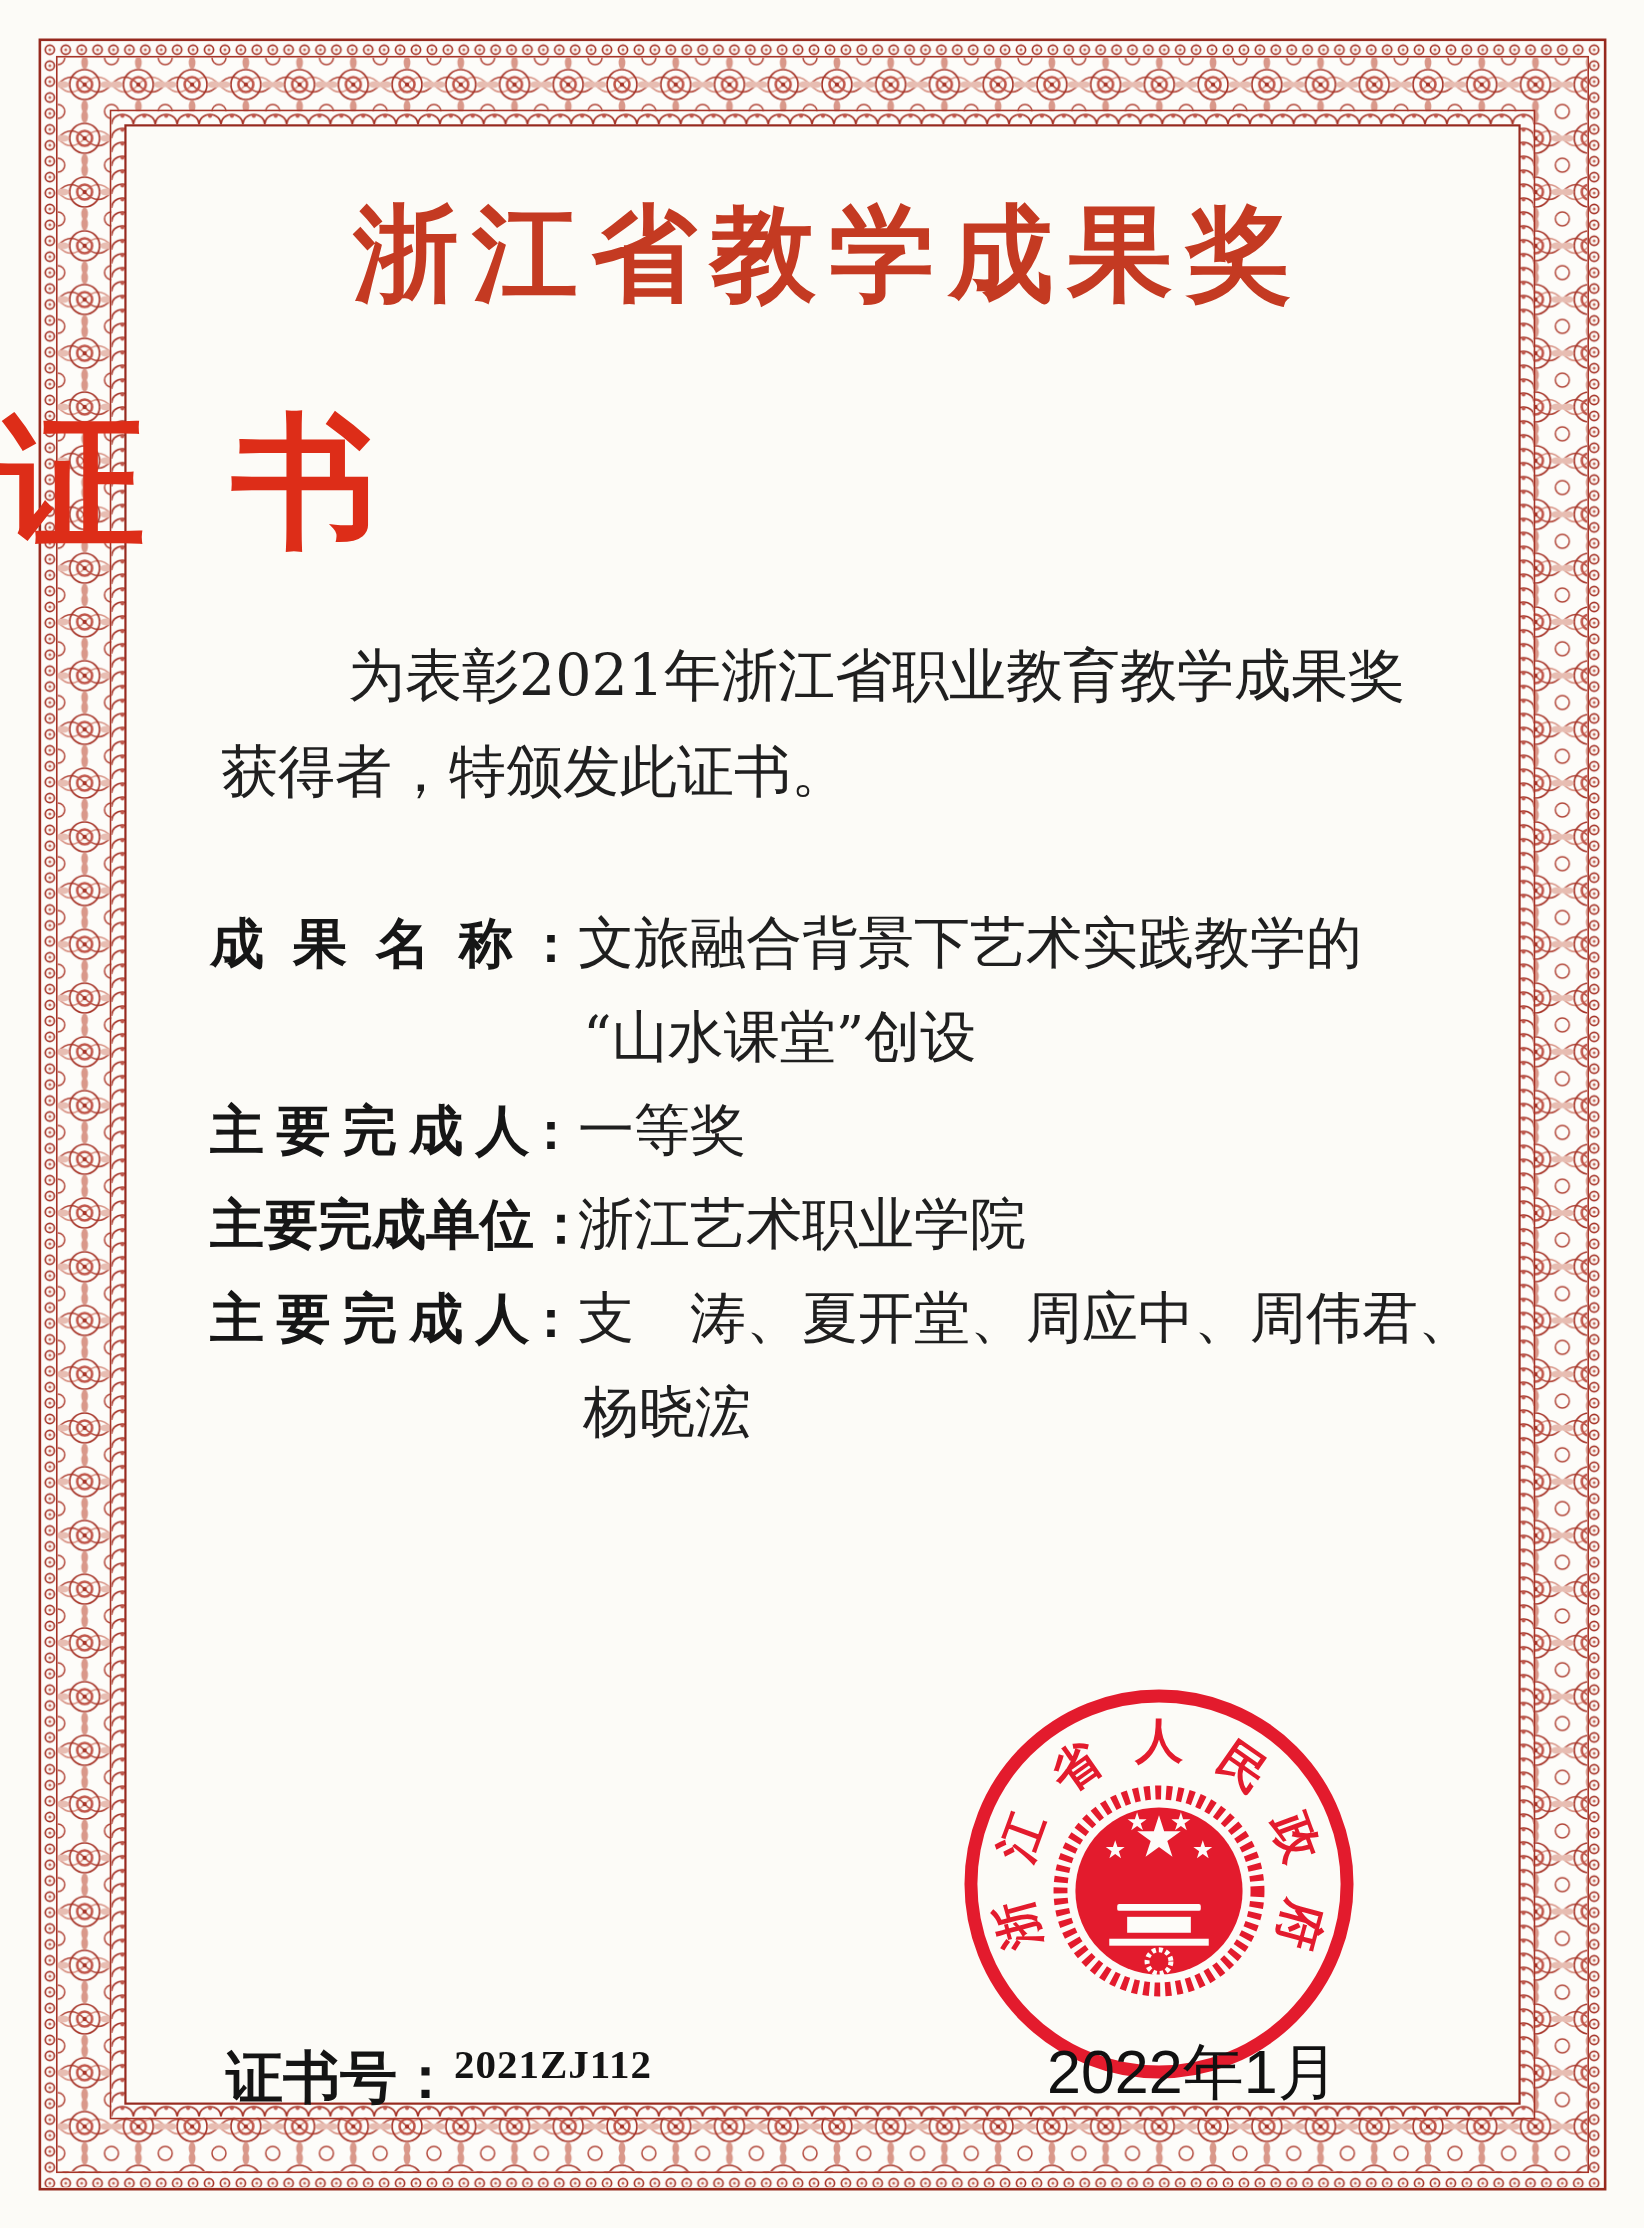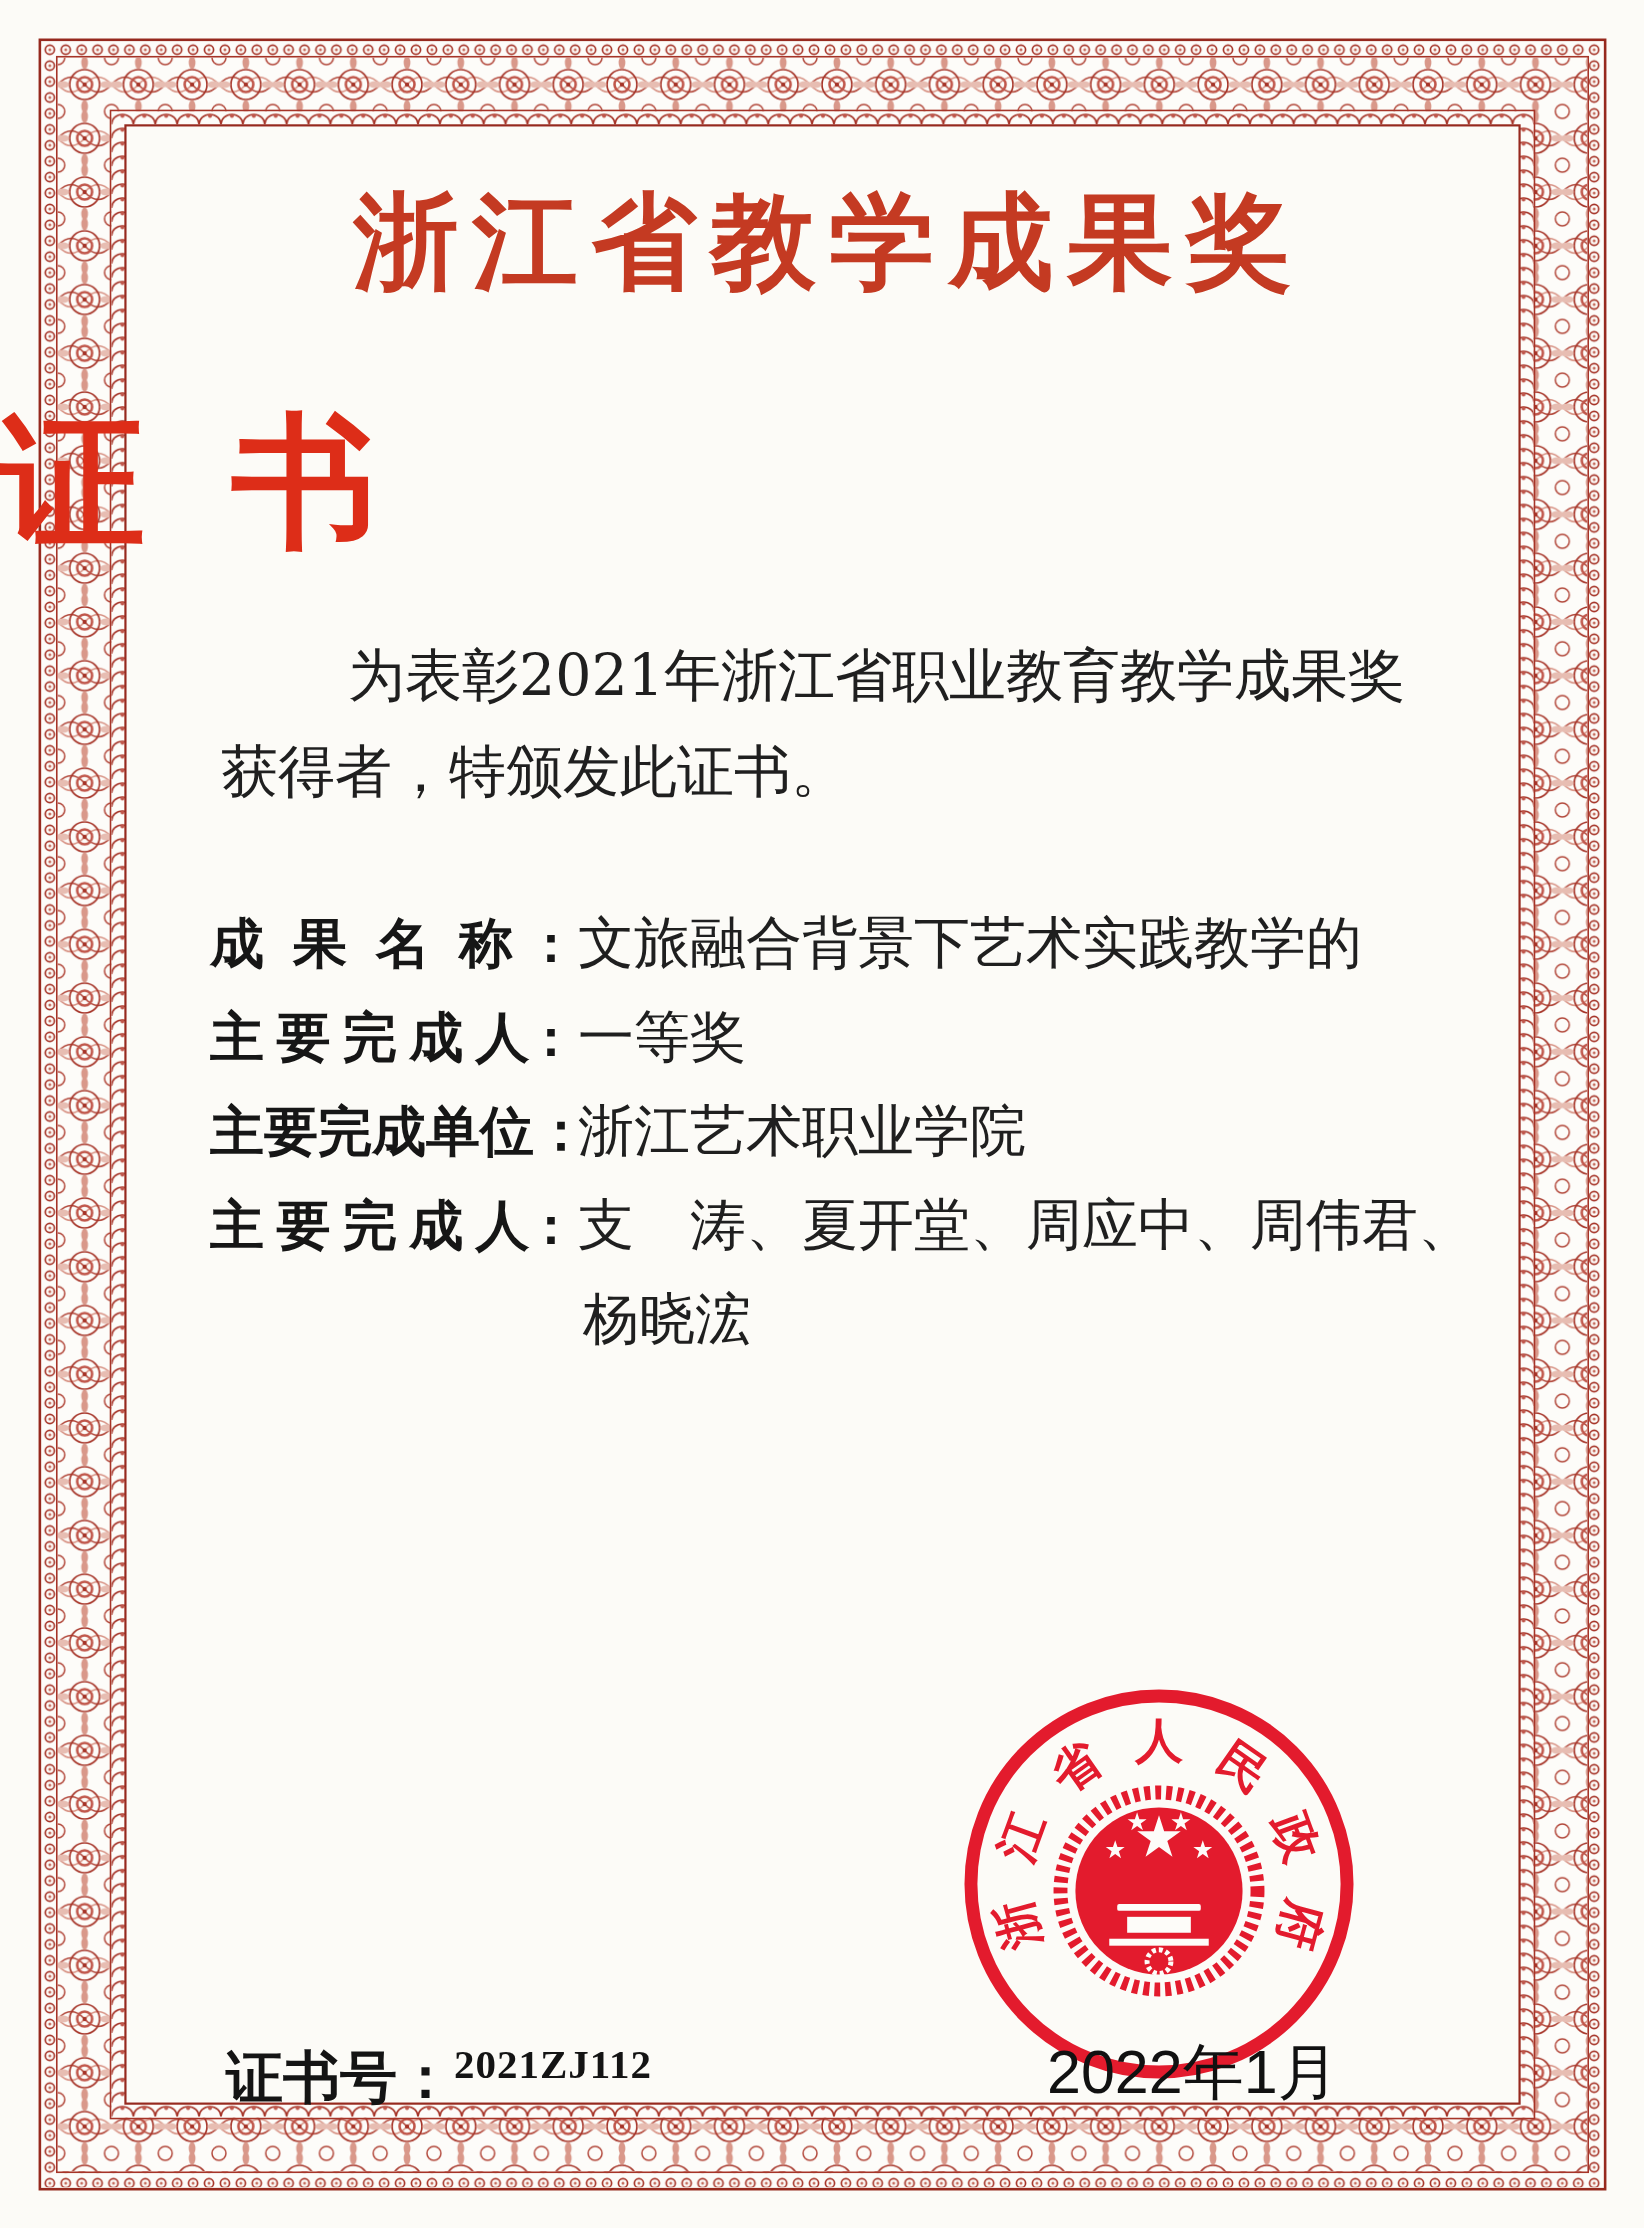--- a/index.html
+++ b/index.html
@@ -17,21 +17,21 @@
     position:relative;
     width:1645px;height:2229px;
     background:var(--paper);
     overflow:hidden;
     font-family:"Liberation Sans", sans-serif;
   }
   .frame-svg{position:absolute;left:0;top:0;z-index:1;}
   .content{position:absolute;left:0;top:0;width:100%;height:100%;z-index:2;}
 
   .cert-title{
-    position:absolute;left:0;top:173px;width:100%;
+    position:absolute;left:0;top:185px;width:100%;
     text-align:center;
     font-size:105px;font-weight:900;
     color:var(--title-red);
     letter-spacing:14px;text-indent:14px;
     font-family:"Liberation Sans", sans-serif;
   }
   .cert-subtitle{
     position:absolute;left:0;top:386px;width:100%;
     text-align:left;
     font-size:145px;font-weight:900;
@@ -138,20 +138,21 @@
     <div class="intro">
       <div class="line-1">为表彰2021年浙江省职业教育教学成果奖</div>
       <div class="line-2">获得者，特颁发此证书。</div>
     </div>
 
     <div class="fields">
       <div class="field-row">
         <span class="field-label">成果名称:</span>
         <span class="field-value">文旅融合背景下艺术实践教学的</span>
       </div>
+      <div class="field-cont">“山水课堂”创设</div>
 
       <div class="field-row">
         <span class="field-label">主要完成人:</span>
         <span class="field-value">一等奖</span>
       </div>
 
       <div class="field-row">
         <span class="field-label">主要完成单位：</span>
         <span class="field-value">浙江艺术职业学院</span>
       </div>

